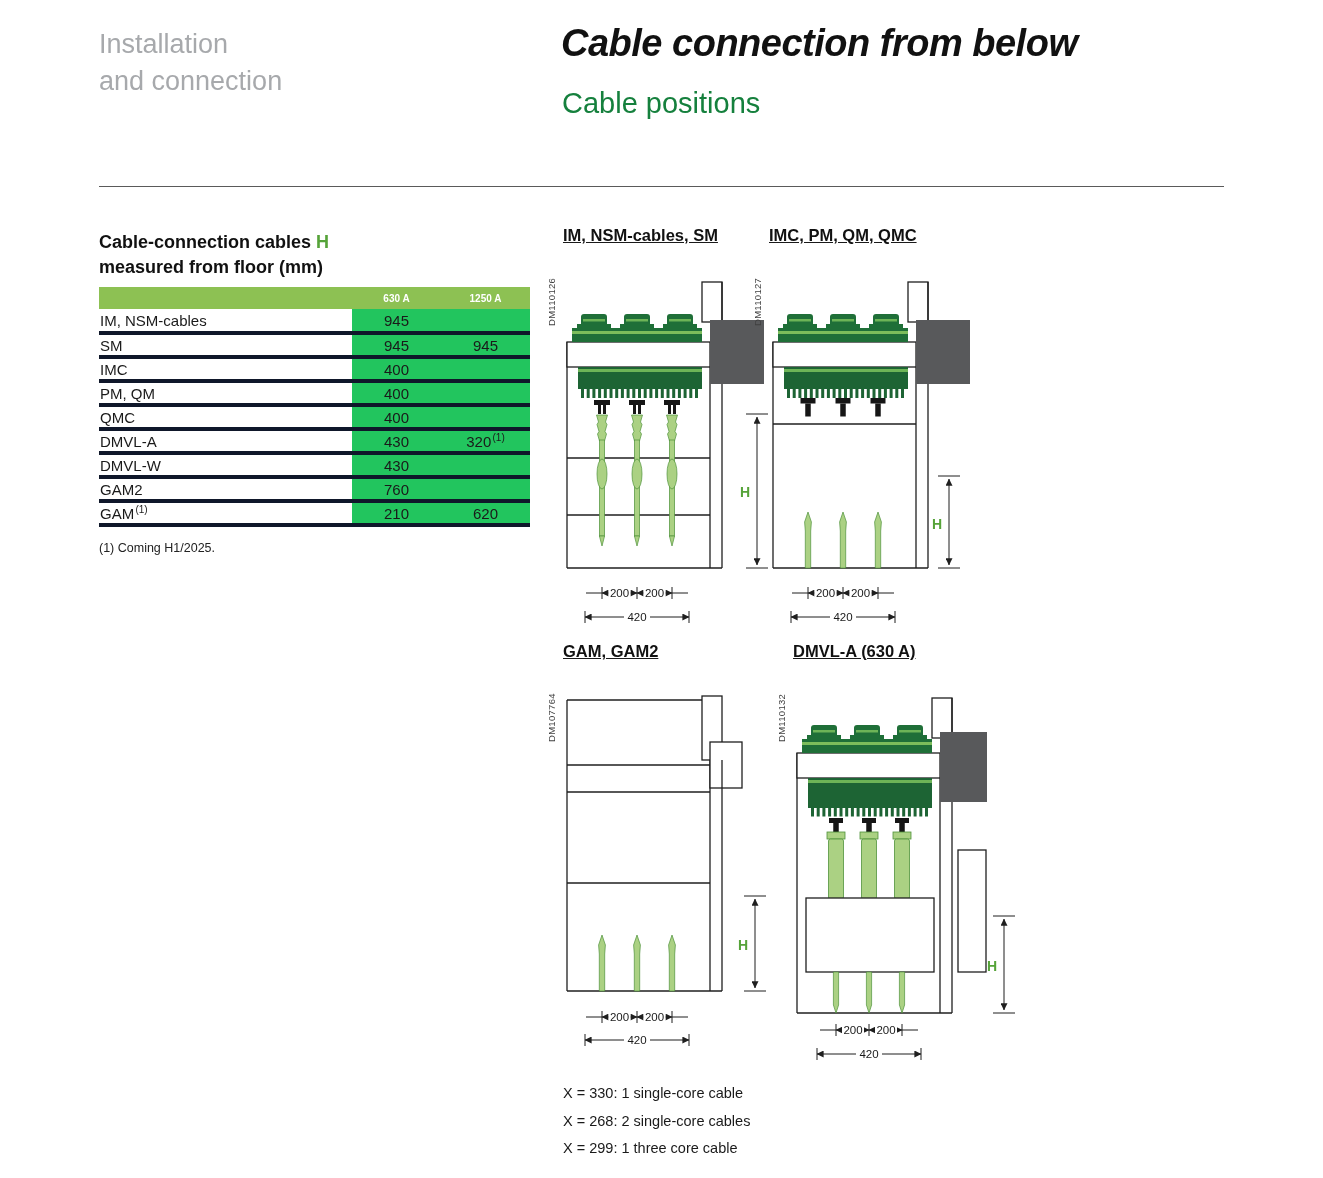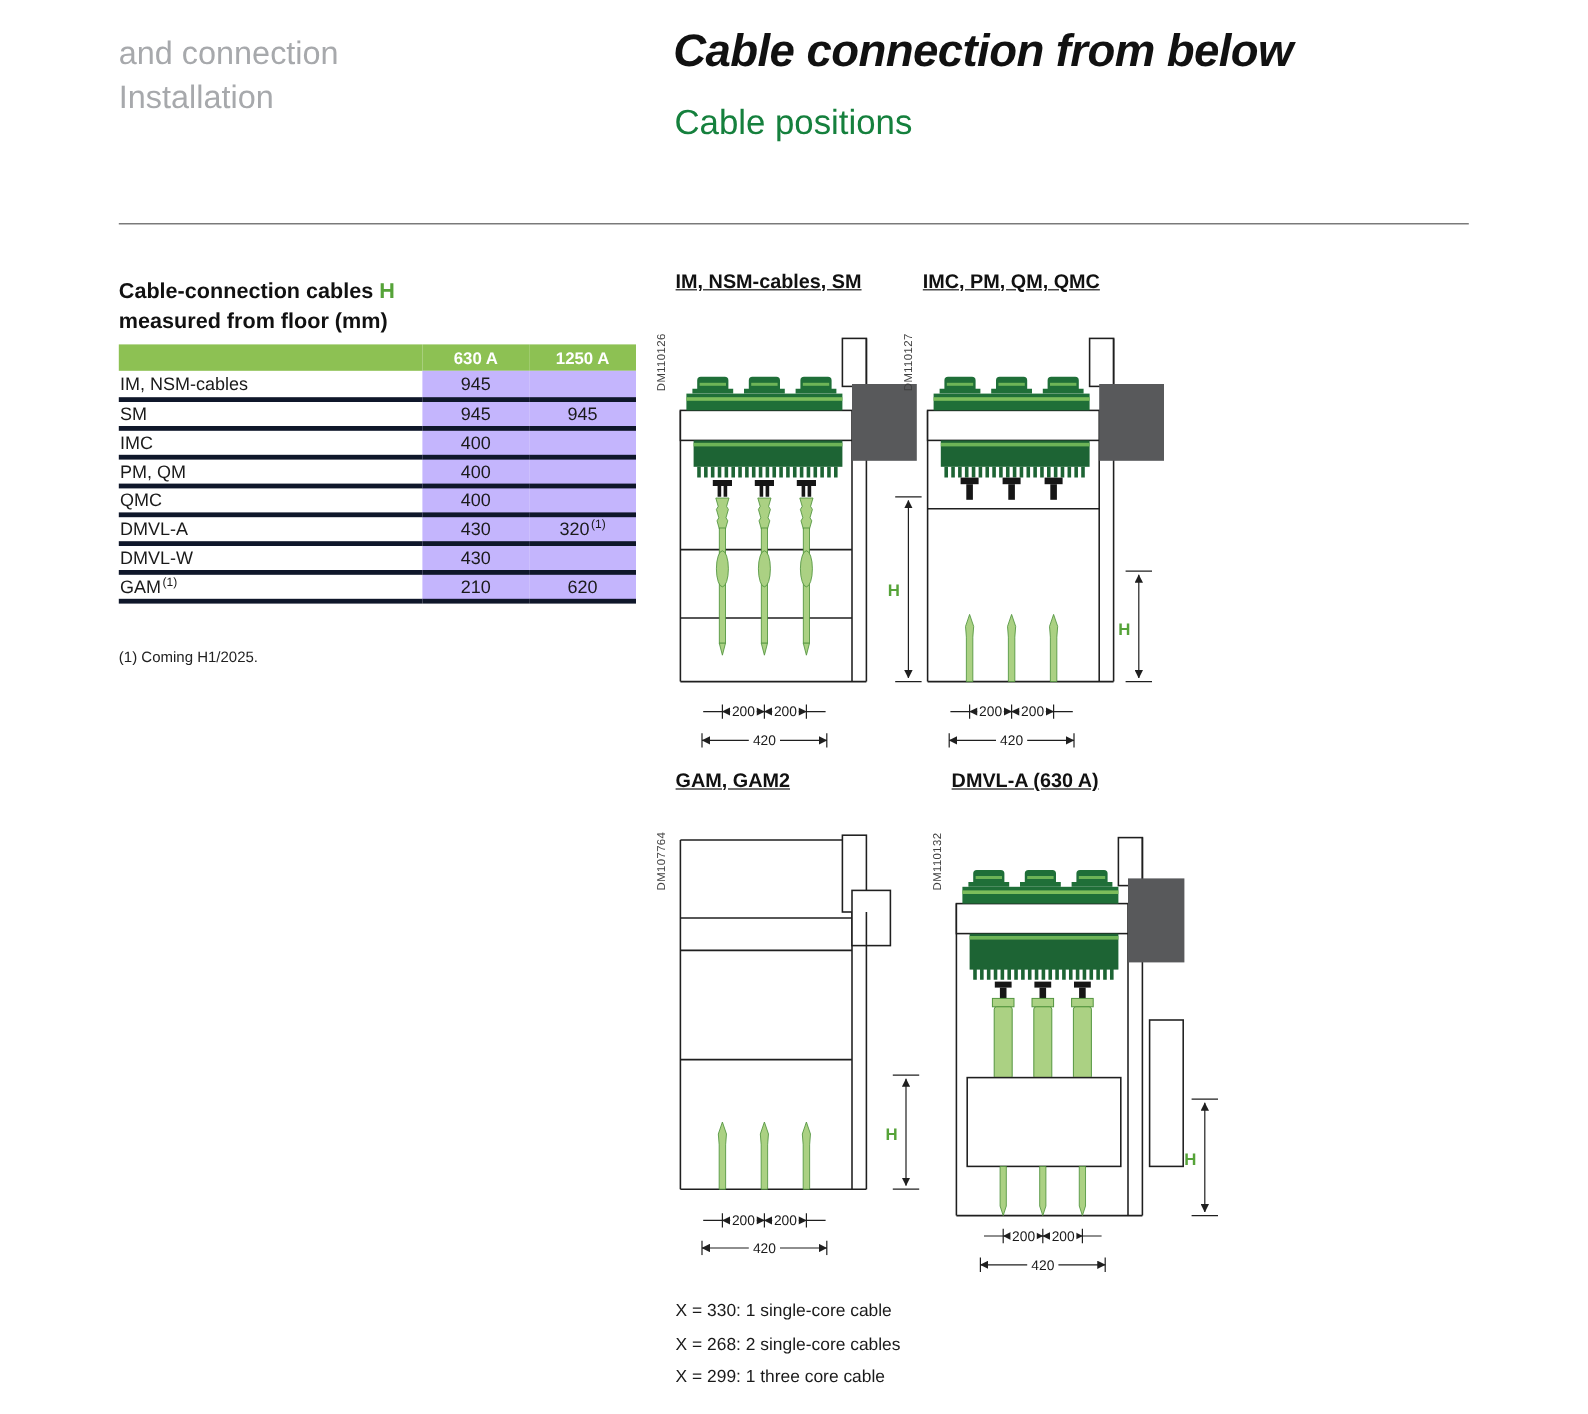--- a/index.html
+++ b/index.html
@@ -10,25 +10,25 @@
   }
   .section-label { position:absolute; left:99px; top:26px; font-size:27px; line-height:37px; color:#a7a9ac; }
   .doc-title { position:absolute; left:561px; top:22px; font-size:38px; font-weight:bold; letter-spacing:-0.5px; color:#111;font-style:italic; }
   .doc-subtitle { position:absolute; left:562px; top:87px; font-size:29px; color:#15803d; }
   .divider { position:absolute; left:99px; top:186px; width:1125px; height:1px; background:#5a5a5a; }
 
   .table-block { position:absolute; left:99px; top:230px; width:431px; }
   .table-title { font-size:18px; font-weight:bold; line-height:25px; margin-bottom:7px; color:#111; }
   .table-title .green { color:#56a339; }
   table.heights { border-collapse:collapse; width:431px; font-size:15px; table-layout:fixed; }
-  table.heights th { background:#8dc153; color:#fff; font-size:14px; font-weight:bold; height:22px; text-align:center;margin-top:24px; }
+  table.heights th { background:#8dc153; color:#fff; font-size:10px; font-weight:bold; height:22px; text-align:center;margin-top:24px; }
   table.heights td { height:24px; border-bottom:4px solid #0f172a; }
   td.lbl, th.lbl { width:253px; text-align:left; padding-left:1px; }
   td.val, th.val { width:89px; text-align:center; }
-  td.val { background:#c4b5fd; }
+  td.val { background:#22c55e; }
   sup { font-size:10px; }
   .footnote { position:absolute; left:99px; top:541px; font-size:12.5px; color:#222; }
 
   .diag { position:absolute; width:260px; height:440px;text-decoration:underline; }
   .diag-title { font-size:16.5px; font-weight:bold; margin-left:23px; white-space:nowrap; color:#111; }
   .diag-ref { position:absolute; left:6px; top:100px; transform:rotate(-90deg); transform-origin:0 0;
               font-size:9.5px; color:#3f3f3f; white-space:nowrap; letter-spacing:0.3px; }
   .diag svg { position:absolute; left:2px; top:28px; }
   .legend { position:absolute; left:563px; top:1080px; font-size:14.5px; line-height:27.5px; color:#1a1a1a; }
 
@@ -36,22 +36,22 @@
   svg text.h-label { font-size:14px; font-weight:bold; fill:#56a339; font-family:"Liberation Sans", sans-serif; }
   .struct { stroke:#1f1f1f; stroke-width:1.3; fill:none; }
   .dimline { stroke:#1f1f1f; stroke-width:1; fill:none; }
 </style>
 </head>
 <body>
 
 <div class="page">
 
   <div class="section-label">
+    <div>Installation</div>
     <div>and connection</div>
-    <div>Installation</div>
   </div>
   <h1 class="doc-title">Cable connection from below</h1>
   <div class="doc-subtitle">Cable positions</div>
   <div class="divider"></div>
 
   <div class="table-block">
     <div class="table-title">
       <span>Cable-connection cables </span><span class="green">H</span><br>
       <span>measured from floor (mm)</span>
     </div>
@@ -90,20 +90,25 @@
           <td class="val"><span></span></td>
         </tr>
         <tr>
           <td class="lbl"><span>DMVL-A</span></td>
           <td class="val"><span>430</span></td>
           <td class="val"><span>320</span> <sup>(1)</sup></td>
         </tr>
         <tr>
           <td class="lbl"><span>DMVL-W</span></td>
           <td class="val"><span>430</span></td>
+          <td class="val"><span></span></td>
+        </tr>
+        <tr>
+          <td class="lbl"><span>GAM2</span></td>
+          <td class="val"><span>760</span></td>
           <td class="val"><span></span></td>
         </tr>
         <tr>
           <td class="lbl"><span>GAM</span> <sup>(1)</sup></td>
           <td class="val"><span>210</span></td>
           <td class="val"><span>620</span></td>
         </tr>
       </tbody>
     </table>
   </div>

